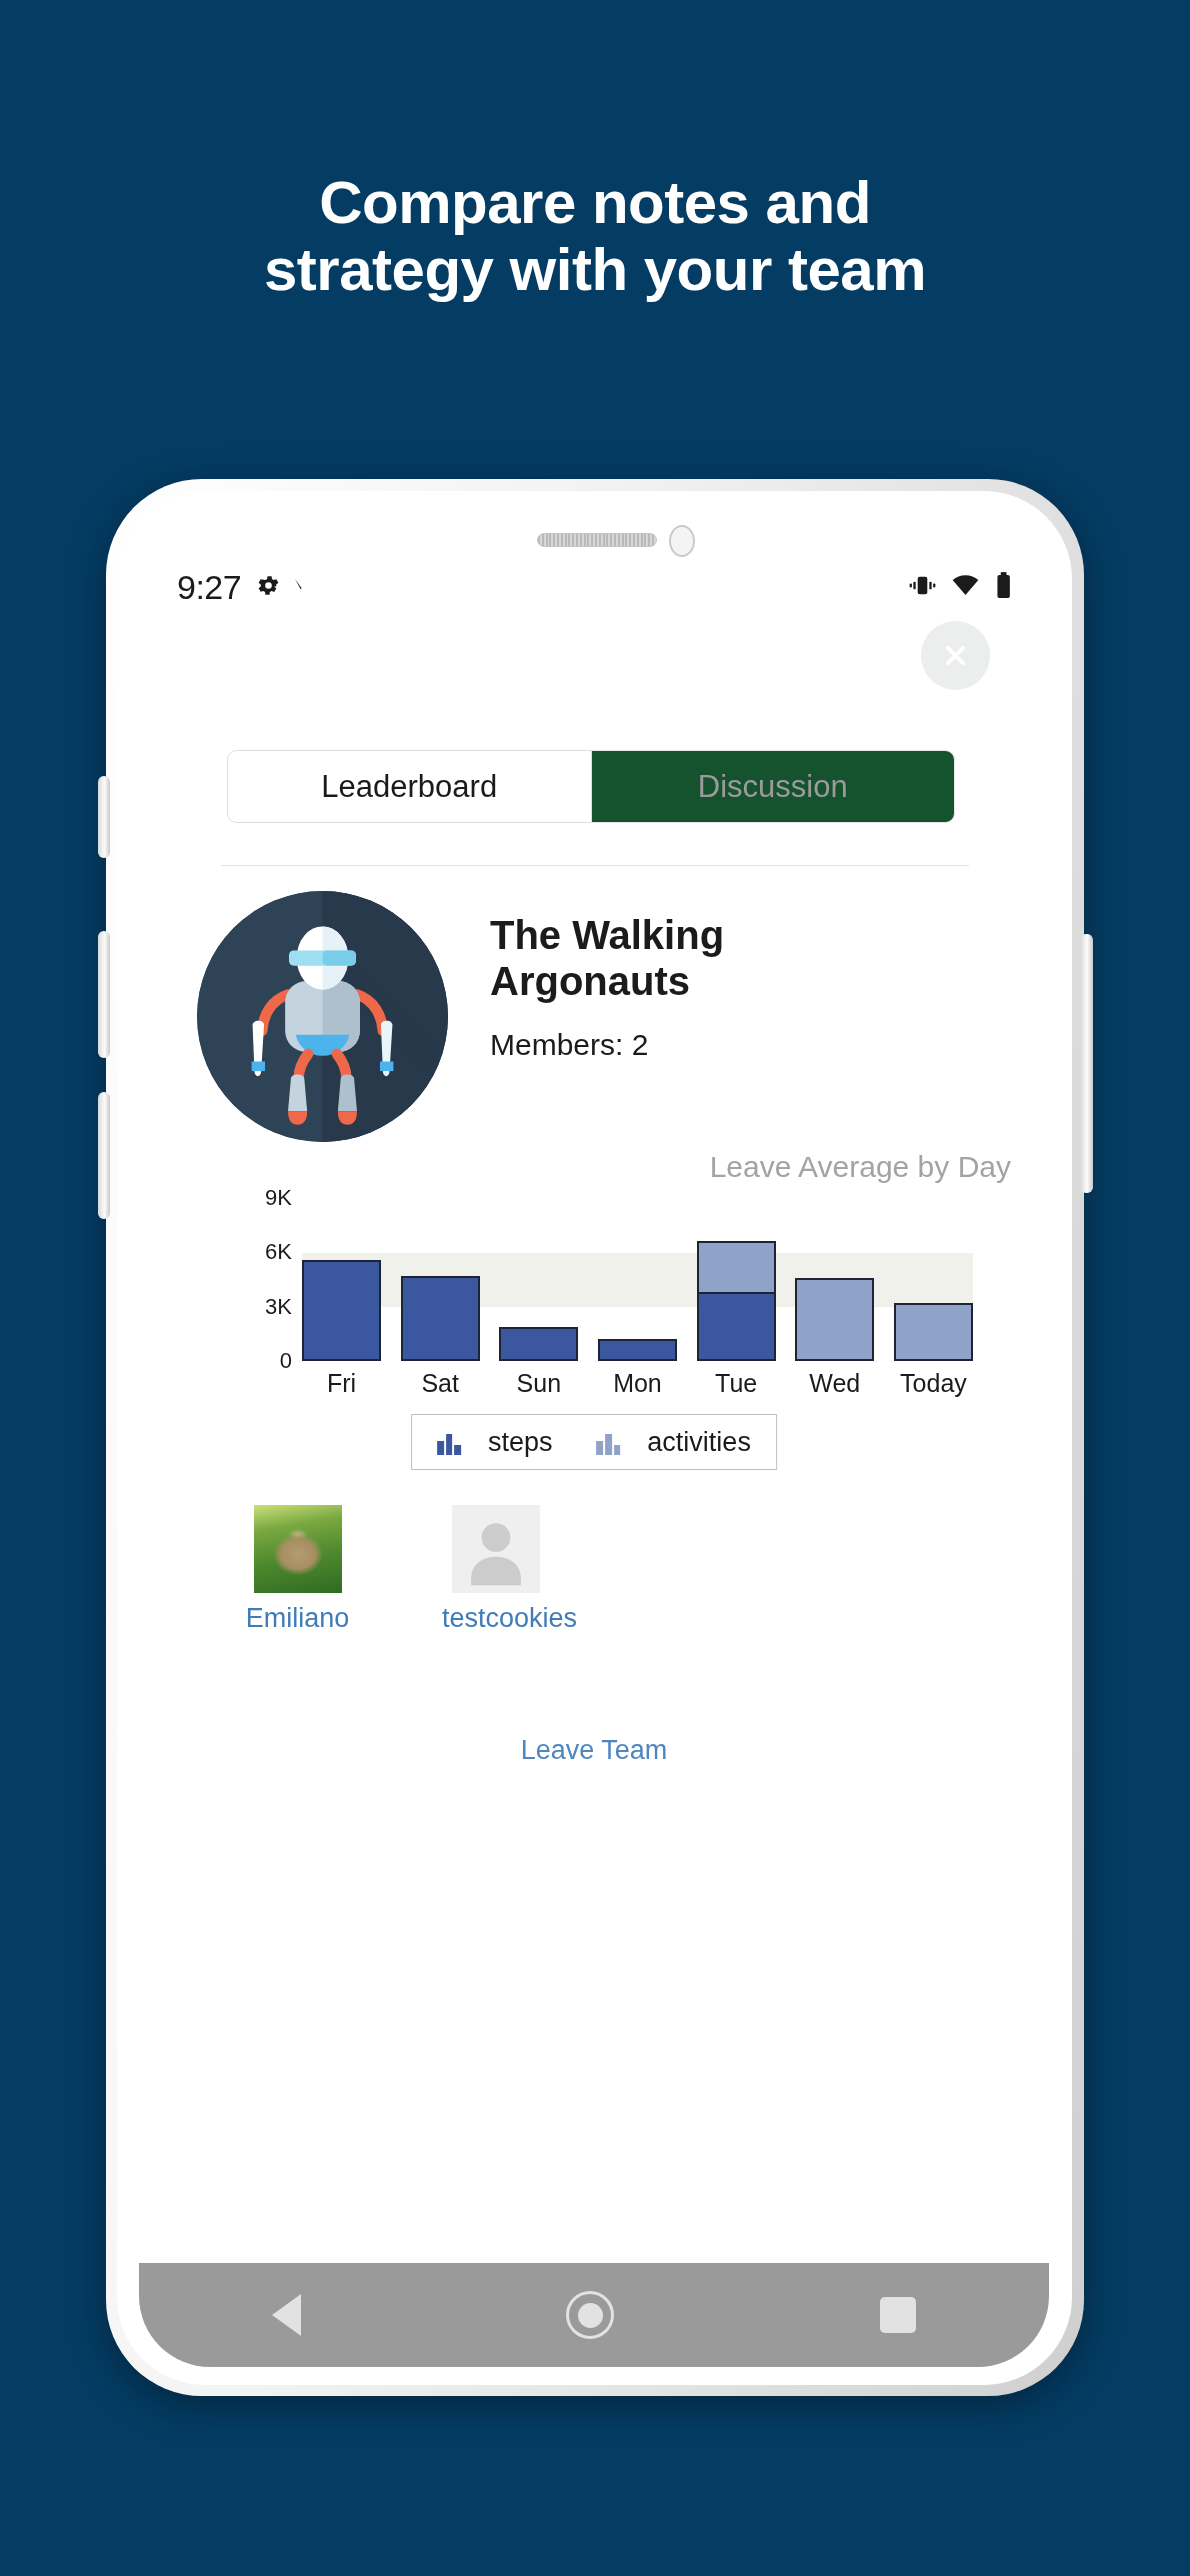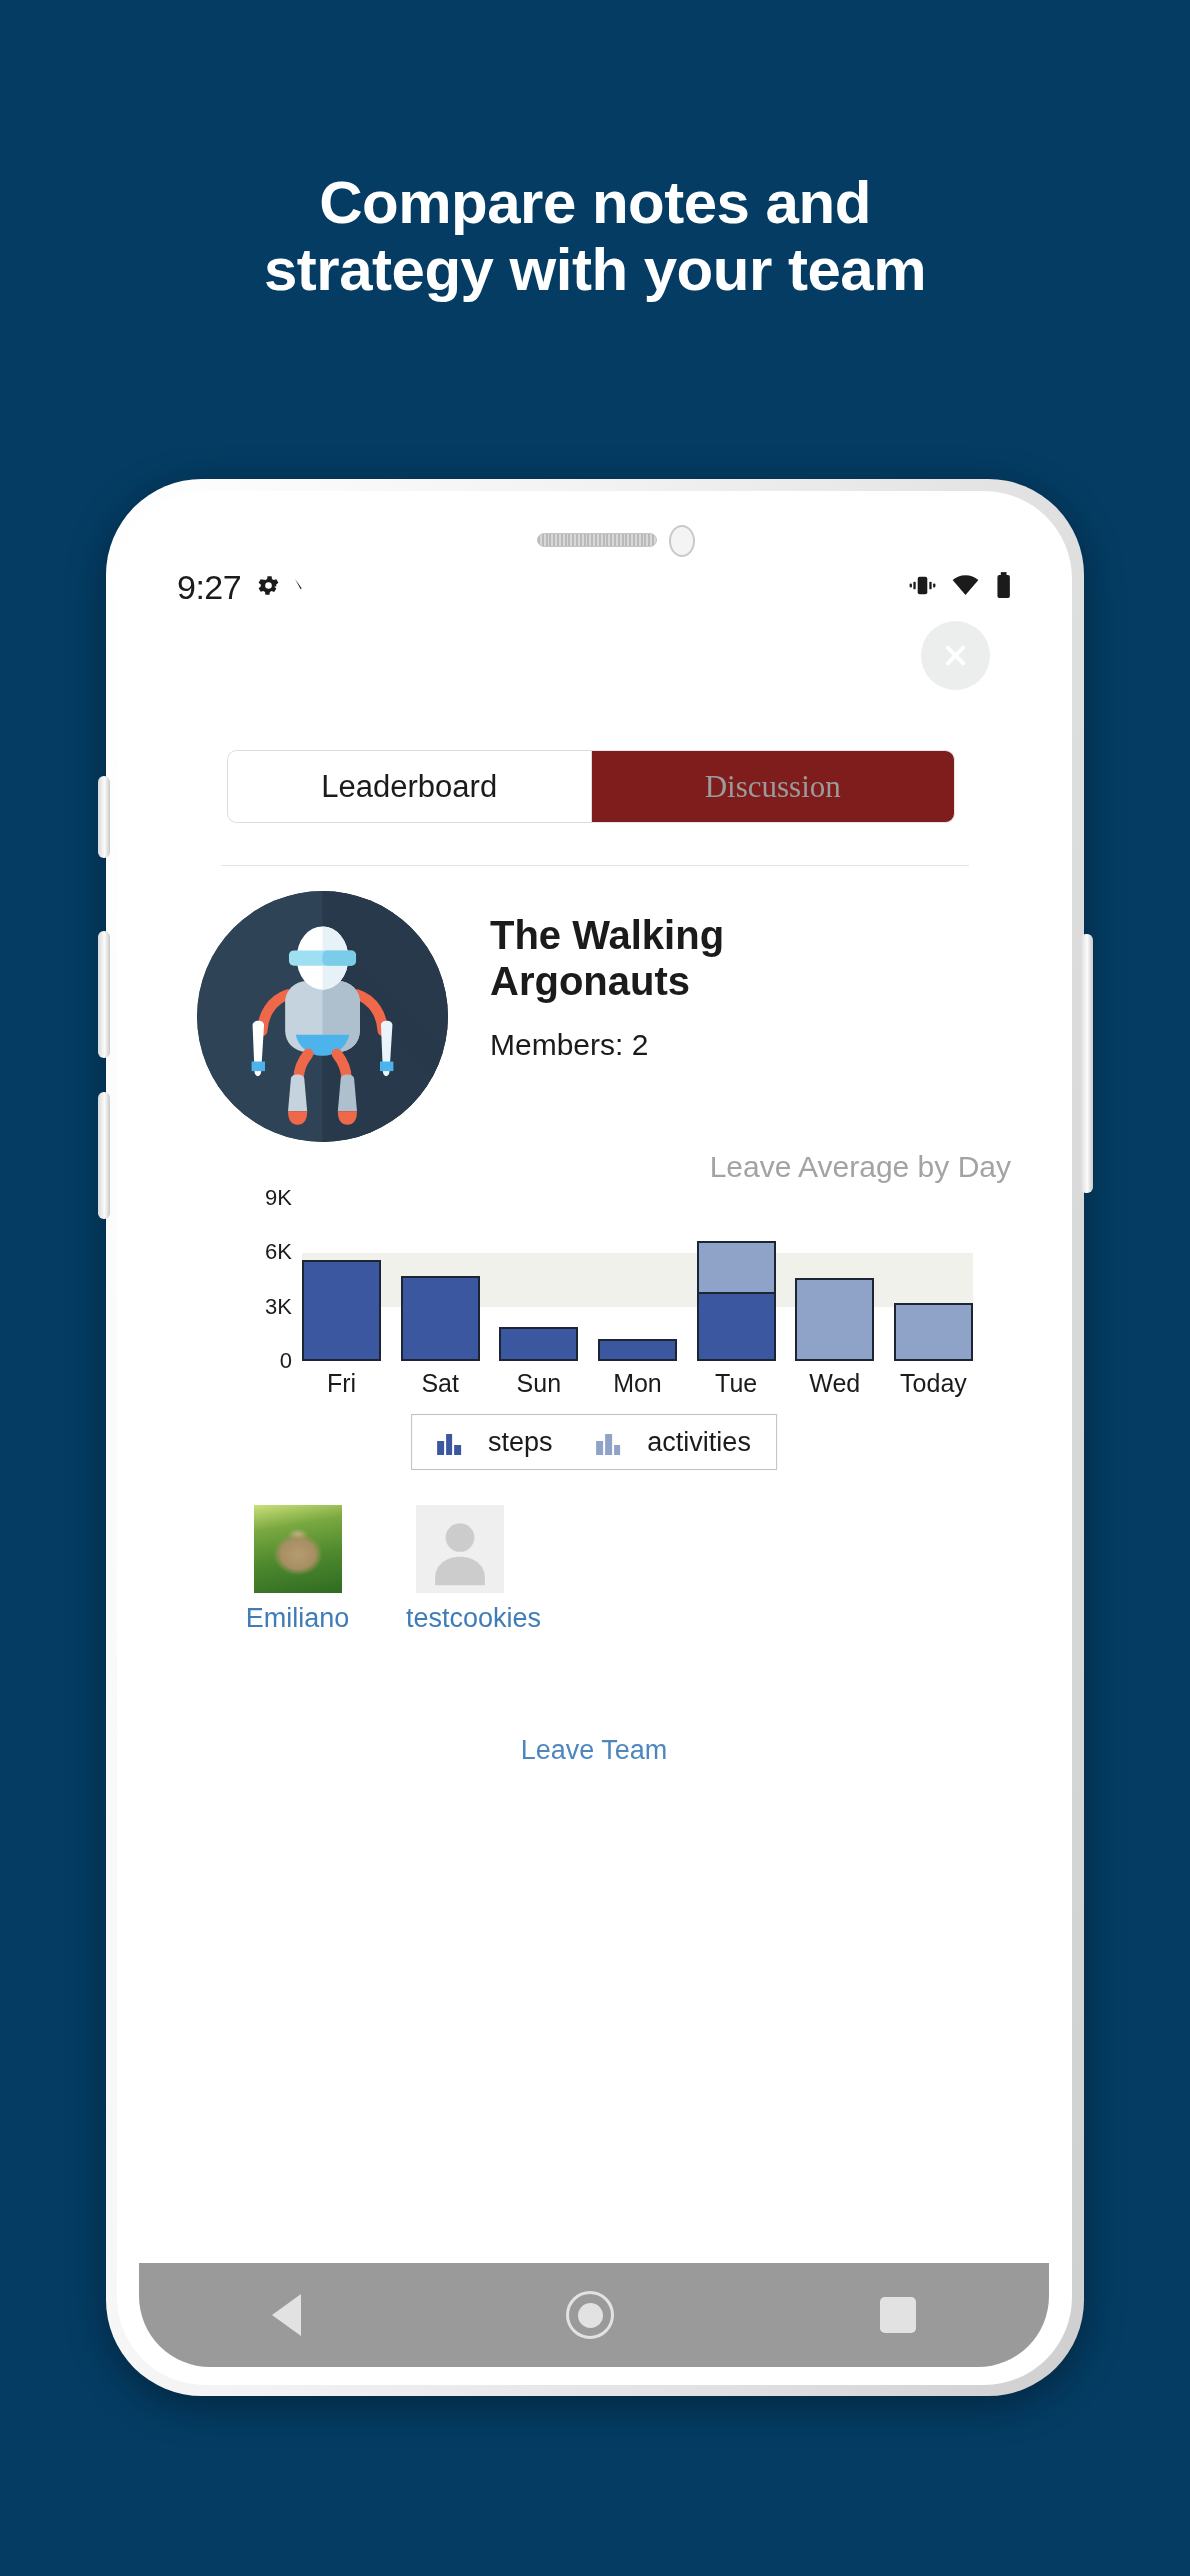--- a/index.html
+++ b/index.html
@@ -117,26 +117,25 @@
     cursor: pointer;
   }
   .tab.active {
     background: #ffffff;
     color: #1b1b1b;
     border: 1px solid #dcdcdc;
     border-radius: 9.6px 0 0 9.6px;
     font-weight: 400;
   }
   .tab.inactive {
-    background: #7f1d1d;
+    background: #14532d;
     color: #9b9b9b;
     border: 1px solid #e6e6e6;
     border-left: none;
     border-radius: 0 9.6px 9.6px 0;
-    font-family: Liberation Serif, serif;
   }
   .divider {
     position: absolute; top: 357px; left: 82px;
     width: 748px; height: 1px; background: #e3e3e3;
   }
 
   
   .team-row {
     position: absolute; top: 383px; left: 58px;
     width: 795px; height: 259px;
@@ -208,21 +207,21 @@
     border: 1.9px solid #bfbfbf;
     background: #ffffff;
   }
   .legend-item { display: flex; align-items: center; gap: 27px; font-size: 27px; color: #1b1b1b; }
   .legend-glyph { display: flex; align-items: flex-end; gap: 1.9px; height: 25px; }
   .legend-glyph i { display: block; width: 6.7px; }
 
   
   .members {
     position: absolute; top: 997px; left: 105px;
-    display: flex; gap: 55px;
+    display: flex; gap: 91px;
   }
   .member { width: 107px; text-align: center; cursor: pointer; }
   .member-photo {
     width: 88px; height: 88px; margin: 0 auto;
     position: relative; overflow: hidden;
   }
   .member-photo.cat {
     background:
       radial-gradient(ellipse 40% 34% at 50% 56%, #b59b6e 0%, #a88f63 48%, rgba(168,143,99,0) 70%),
       radial-gradient(ellipse 16% 10% at 50% 34%, #c9b289 0%, rgba(201,178,137,0) 72%),

